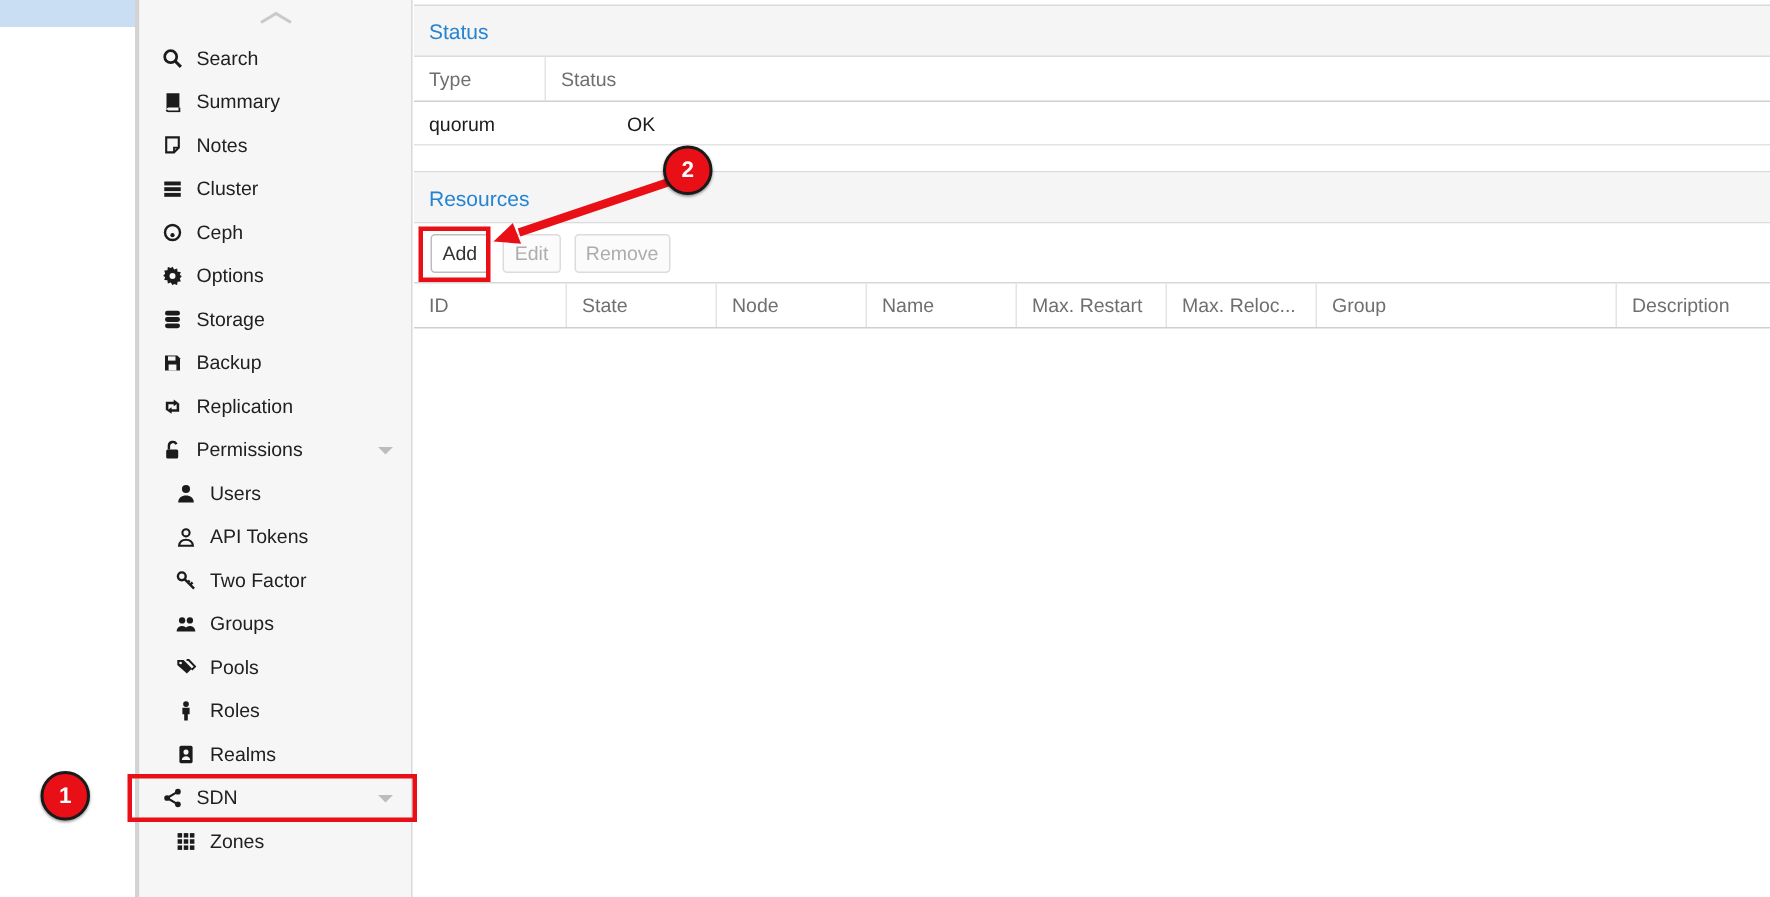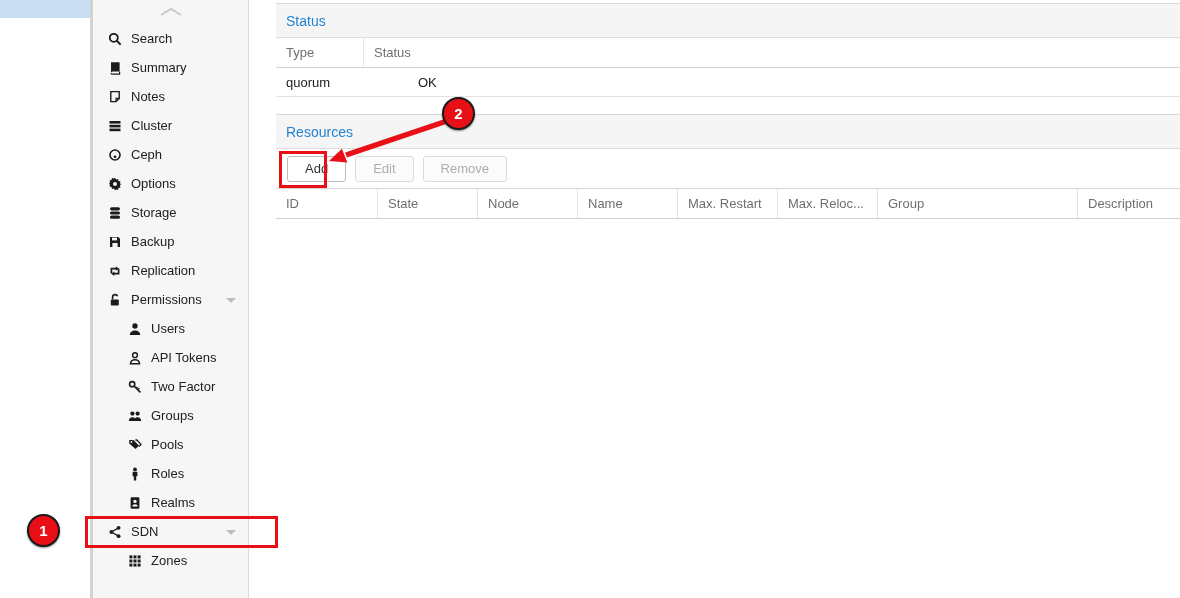--- a/index.html
+++ b/index.html
@@ -6,27 +6,27 @@
   html,body { width:1180px; height:598px; }
   body {
     position:relative; overflow:hidden; background:#fff;
     font-family:"Liberation Sans","DejaVu Sans",sans-serif; color:#1c1c1c;
   }
   
   .blue-strip { position:absolute; left:0; top:0; width:90px; height:18px; background:#c9def3; }
   .vdivider  { position:absolute; left:90px; top:0; width:3px; height:100%; background:#d3d3d3; }
 
   
-  .sidebar { position:absolute; left:93px; top:0; width:156px; height:100%;
+  .sidebar { position:absolute; left:93px; top:0; width:182px; height:100%;
              background:#f6f6f6; border-right:1px solid #dadada; }
   .collapse-tool { position:absolute; top:7px; left:50%; transform:translateX(-50%); line-height:0; }
   .menu { position:absolute; top:24px; left:0; right:0; }
   .item { position:relative; height:29px; display:flex; align-items:center;
           padding-left:13px; font-size:13px; color:#202020; }
-  .item.child { padding-left:33px; }
+  .item.child { padding-left:22px; }
   .item.selected { background:#c6def2; }
   .ic { width:17px; height:15px; margin-right:8px; flex:none;
         display:flex; align-items:center; justify-content:center; line-height:0; }
   .lbl { white-space:nowrap; }
   .exp { position:absolute; right:12px; top:50%; width:0; height:0; }
   .exp.down  { margin-top:-2px; border-left:5px solid transparent; border-right:5px solid transparent;
                border-top:5px solid #bdbdbd; }
   .exp.right { margin-top:-5px; border-top:5px solid transparent; border-bottom:5px solid transparent;
                border-left:6px solid #8d8d8d; }
 
@@ -48,21 +48,21 @@
   #status-header { top:4px; }
   #status-grid-header { top:38px; height:30px; }
   #status-row { top:68px;gap:44px; }
   .col-type { width:88px; flex:none; }
   .col-rest { flex:1; }
 
   #res-topline { top:114px; }
   #res-header { top:115px; }
   .toolbar { position:absolute; left:0; top:149px; width:100%; height:39px; background:#fff;
              display:flex; align-items:center; padding-left:11px; gap:9px; }
-  .btn { height:26px; padding:0 17px; font-size:13px; border:1px solid #bdbdbd; background:#fff;
+  .btn { height:26px; padding:0 7px; font-size:13px; border:1px solid #bdbdbd; background:#fff;
          border-radius:3px; color:#333; display:flex; align-items:center; cursor:pointer; }
   .btn.disabled { border-color:#dcdcdc; color:#adadad; background:#fbfbfb; cursor:default;text-align:right; }
   #res-grid-header { top:188px; height:31px; border-top:1px solid #d7d7d7; }
   .c100 { width:100px; flex:none; } .c99 { width:102px; flex:none;text-align:right; }
   .c200 { width:200px; flex:none; } .cfx { flex:1; }
 
   
   .ann-box { position:absolute; border:3px solid #e90f17; z-index:5; pointer-events:none; }
   #ann-box-ha  { left:85px;  top:516px; width:193px; height:32px; }
   #ann-box-add { left:279px; top:151px; width:48px;  height:37px; }

